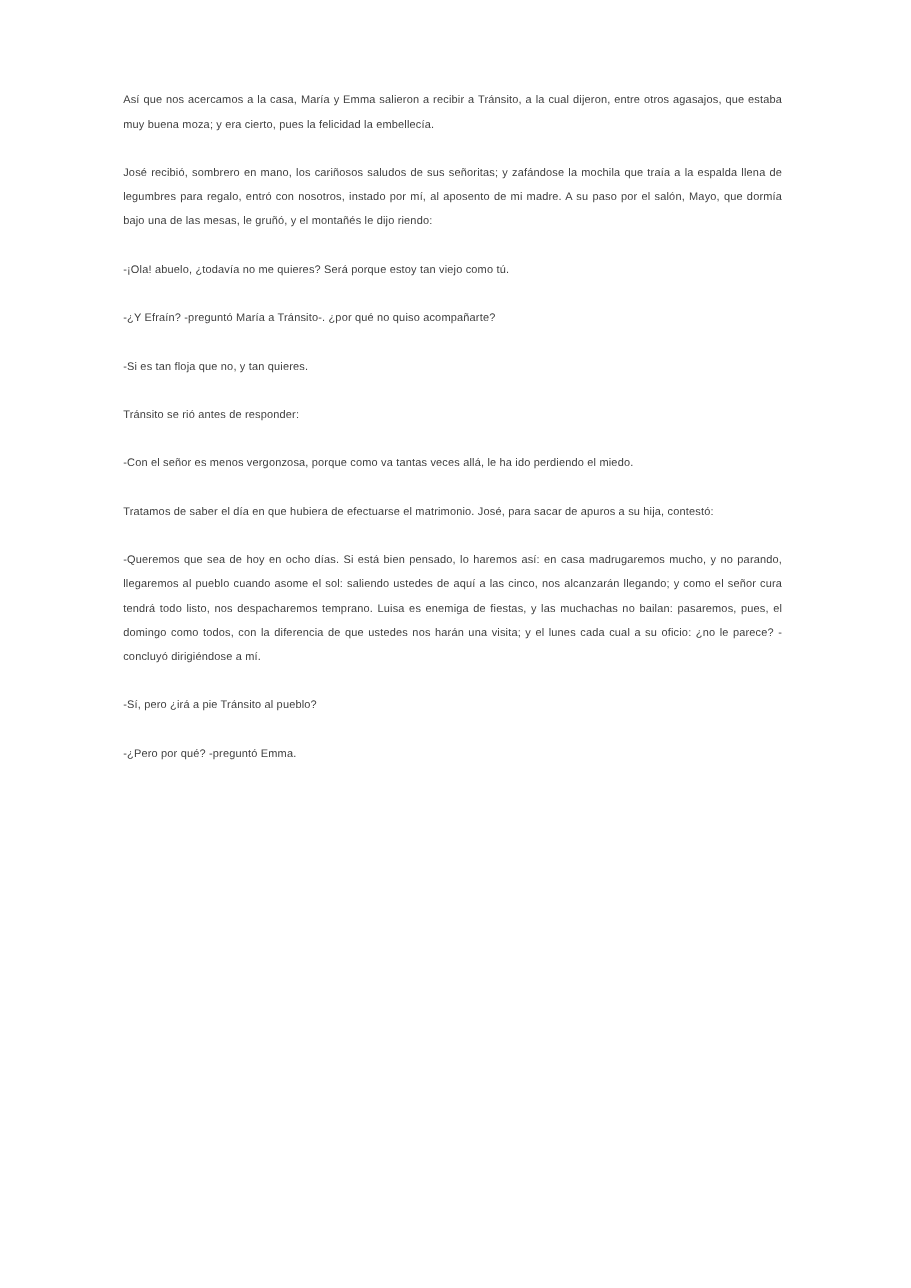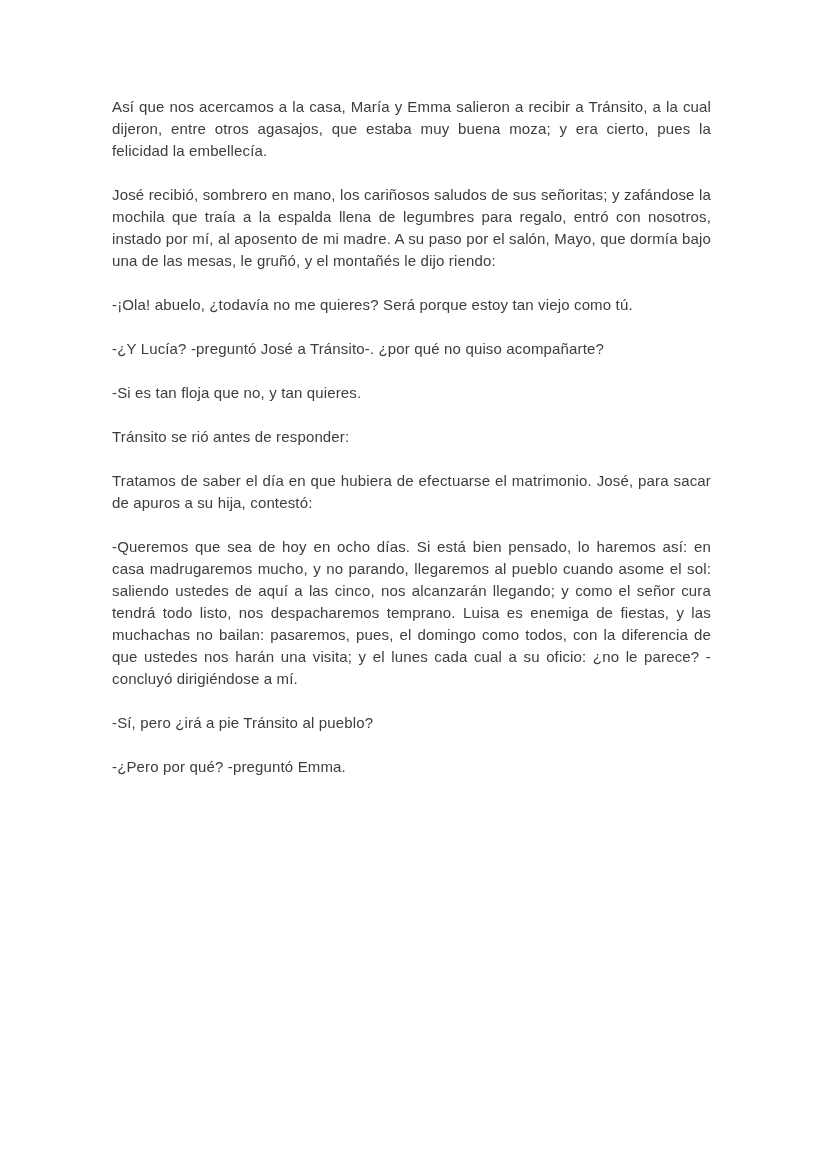--- a/index.html
+++ b/index.html
@@ -11,41 +11,42 @@
     position: relative;
     width: 828px;
     height: 1171px;
     background: #ffffff;
     overflow: hidden;
     font-family: "Liberation Sans", sans-serif;
   }
   .text-block {
     position: absolute;
     left: 112px;
-    top: 96px;
+    top: 81px;
     width: 599px;
-    font-size: 15px;
+    font-size: 10px;
     line-height: 22px;
     letter-spacing: 0.15px;
     text-align: justify;
     text-justify: inter-word;
   }
   .text-block p {
     margin: 0 0 22px 0;
   }
 </style>
 </head>
 <body>
 
 <div class="page" style="background: rgb(255, 255, 255);">
   <main class="text-block" style="color: rgb(61, 61, 61);">
       <p>Así que nos acercamos a la casa, María y Emma salieron a recibir a Tránsito, a la cual dijeron, entre otros agasajos, que estaba muy buena moza; y era cierto, pues la felicidad la embellecía.</p>
       <p>José recibió, sombrero en mano, los cariñosos saludos de sus señoritas; y zafándose la mochila que traía a la espalda llena de legumbres para regalo, entró con nosotros, instado por mí, al aposento de mi madre. A su paso por el salón, Mayo, que dormía bajo una de las mesas, le gruñó, y el montañés le dijo riendo:</p>
       <p>-¡Ola! abuelo, ¿todavía no me quieres? Será porque estoy tan viejo como tú.</p>
-      <p>-¿Y Lucía? -preguntó José a Tránsito-. ¿por qué no quiso acompañarte?</p>
+      <p>-¿Y Efraín? -preguntó María a Tránsito-. ¿por qué no quiso acompañarte?</p>
       <p>-Si es tan floja que no, y tan quieres.</p>
       <p>Tránsito se rió antes de responder:</p>
+      <p>-Con el señor es menos vergonzosa, porque como va tantas veces allá, le ha ido perdiendo el miedo.</p>
       <p>Tratamos de saber el día en que hubiera de efectuarse el matrimonio. José, para sacar de apuros a su hija, contestó:</p>
       <p>-Queremos que sea de hoy en ocho días. Si está bien pensado, lo haremos así: en casa madrugaremos mucho, y no parando, llegaremos al pueblo cuando asome el sol: saliendo ustedes de aquí a las cinco, nos alcanzarán llegando; y como el señor cura tendrá todo listo, nos despacharemos temprano. Luisa es enemiga de fiestas, y las muchachas no bailan: pasaremos, pues, el domingo como todos, con la diferencia de que ustedes nos harán una visita; y el lunes cada cual a su oficio: ¿no le parece? -concluyó dirigiéndose a mí.</p>
       <p>-Sí, pero ¿irá a pie Tránsito al pueblo?</p>
       <p>-¿Pero por qué? -preguntó Emma.</p>
     </main>
 </div>
 
 </body></html>

